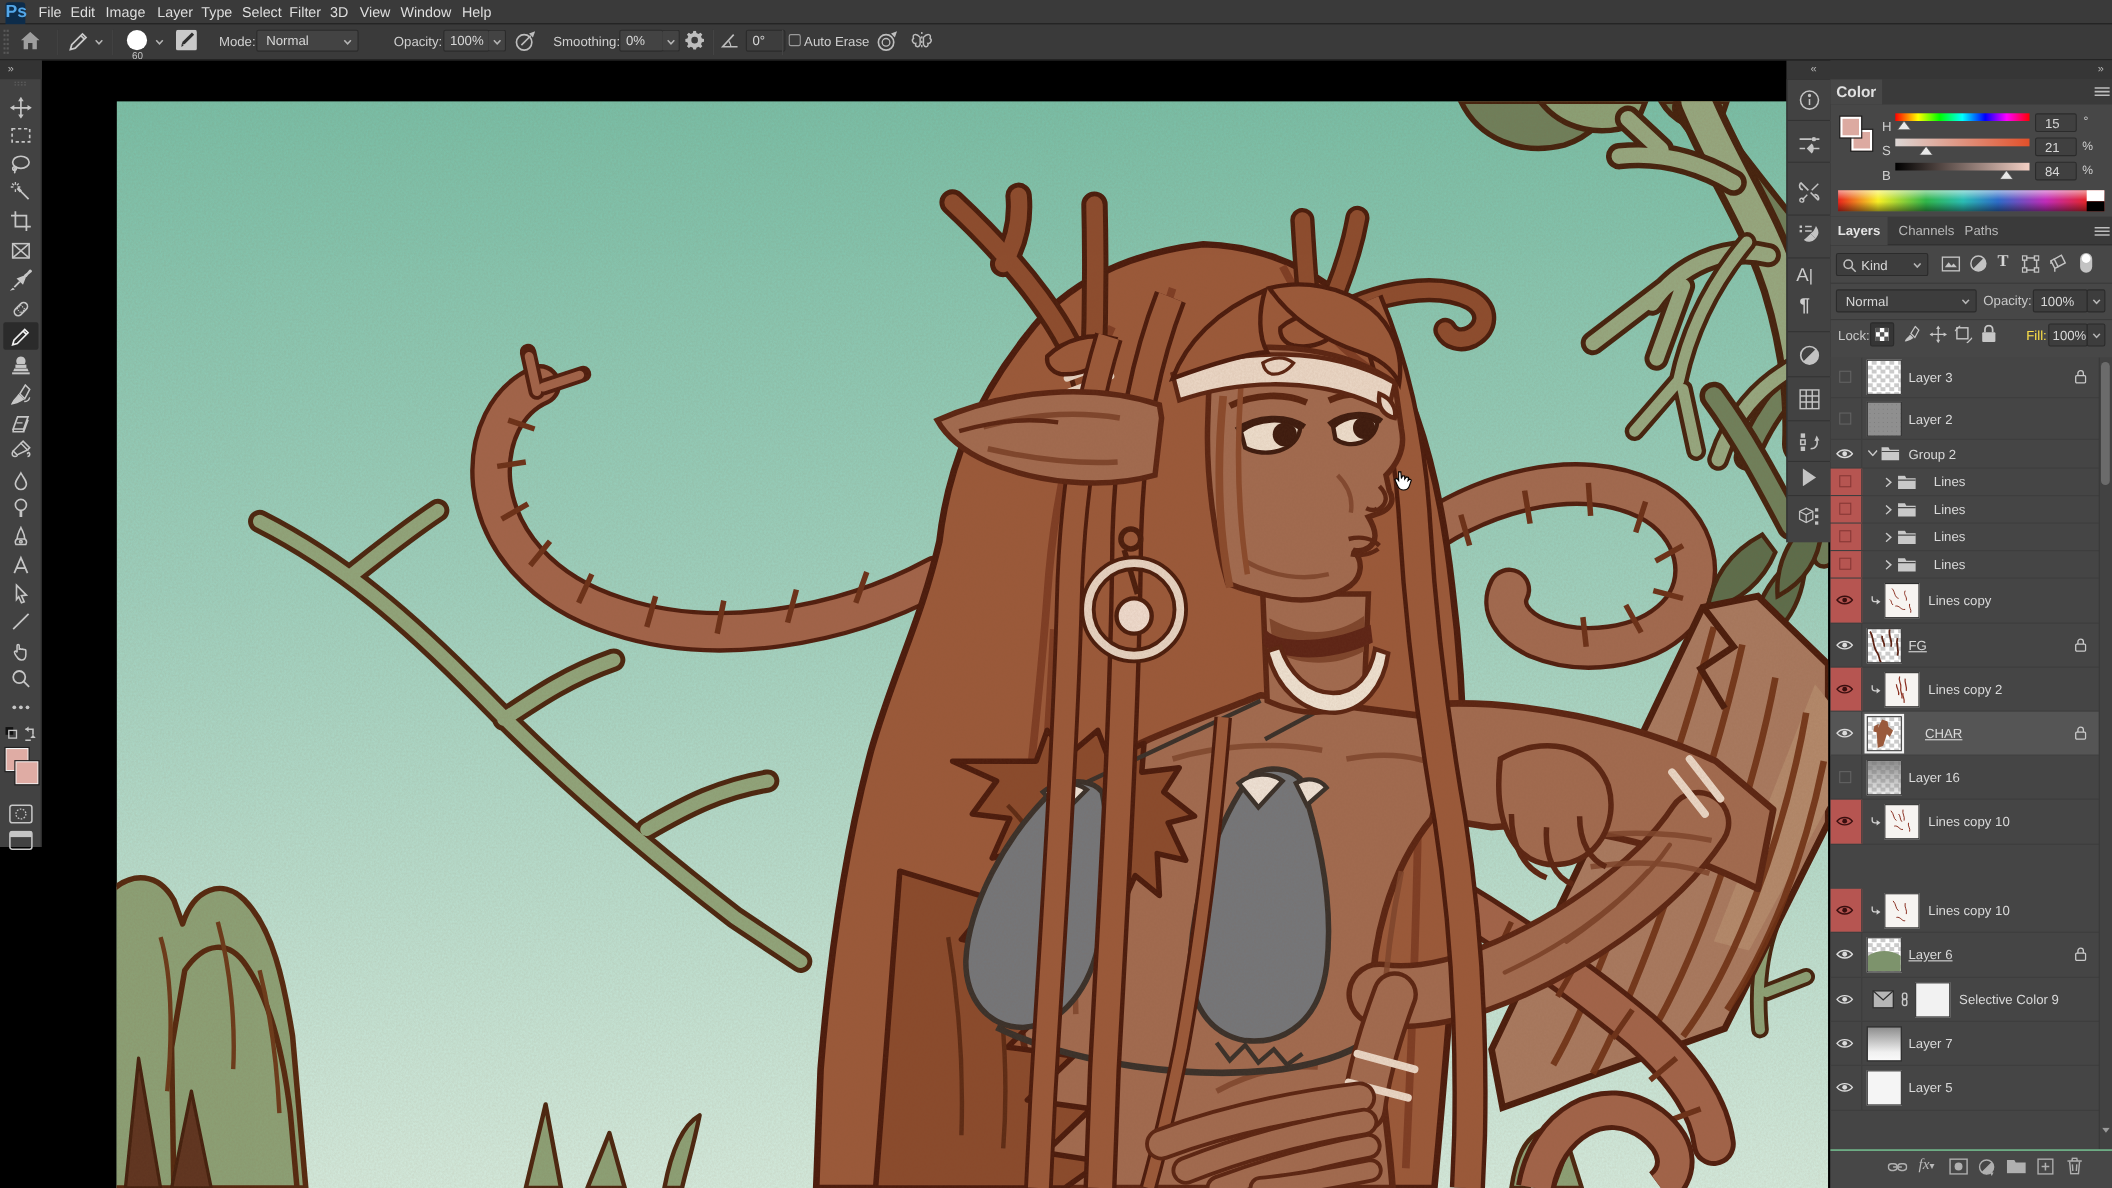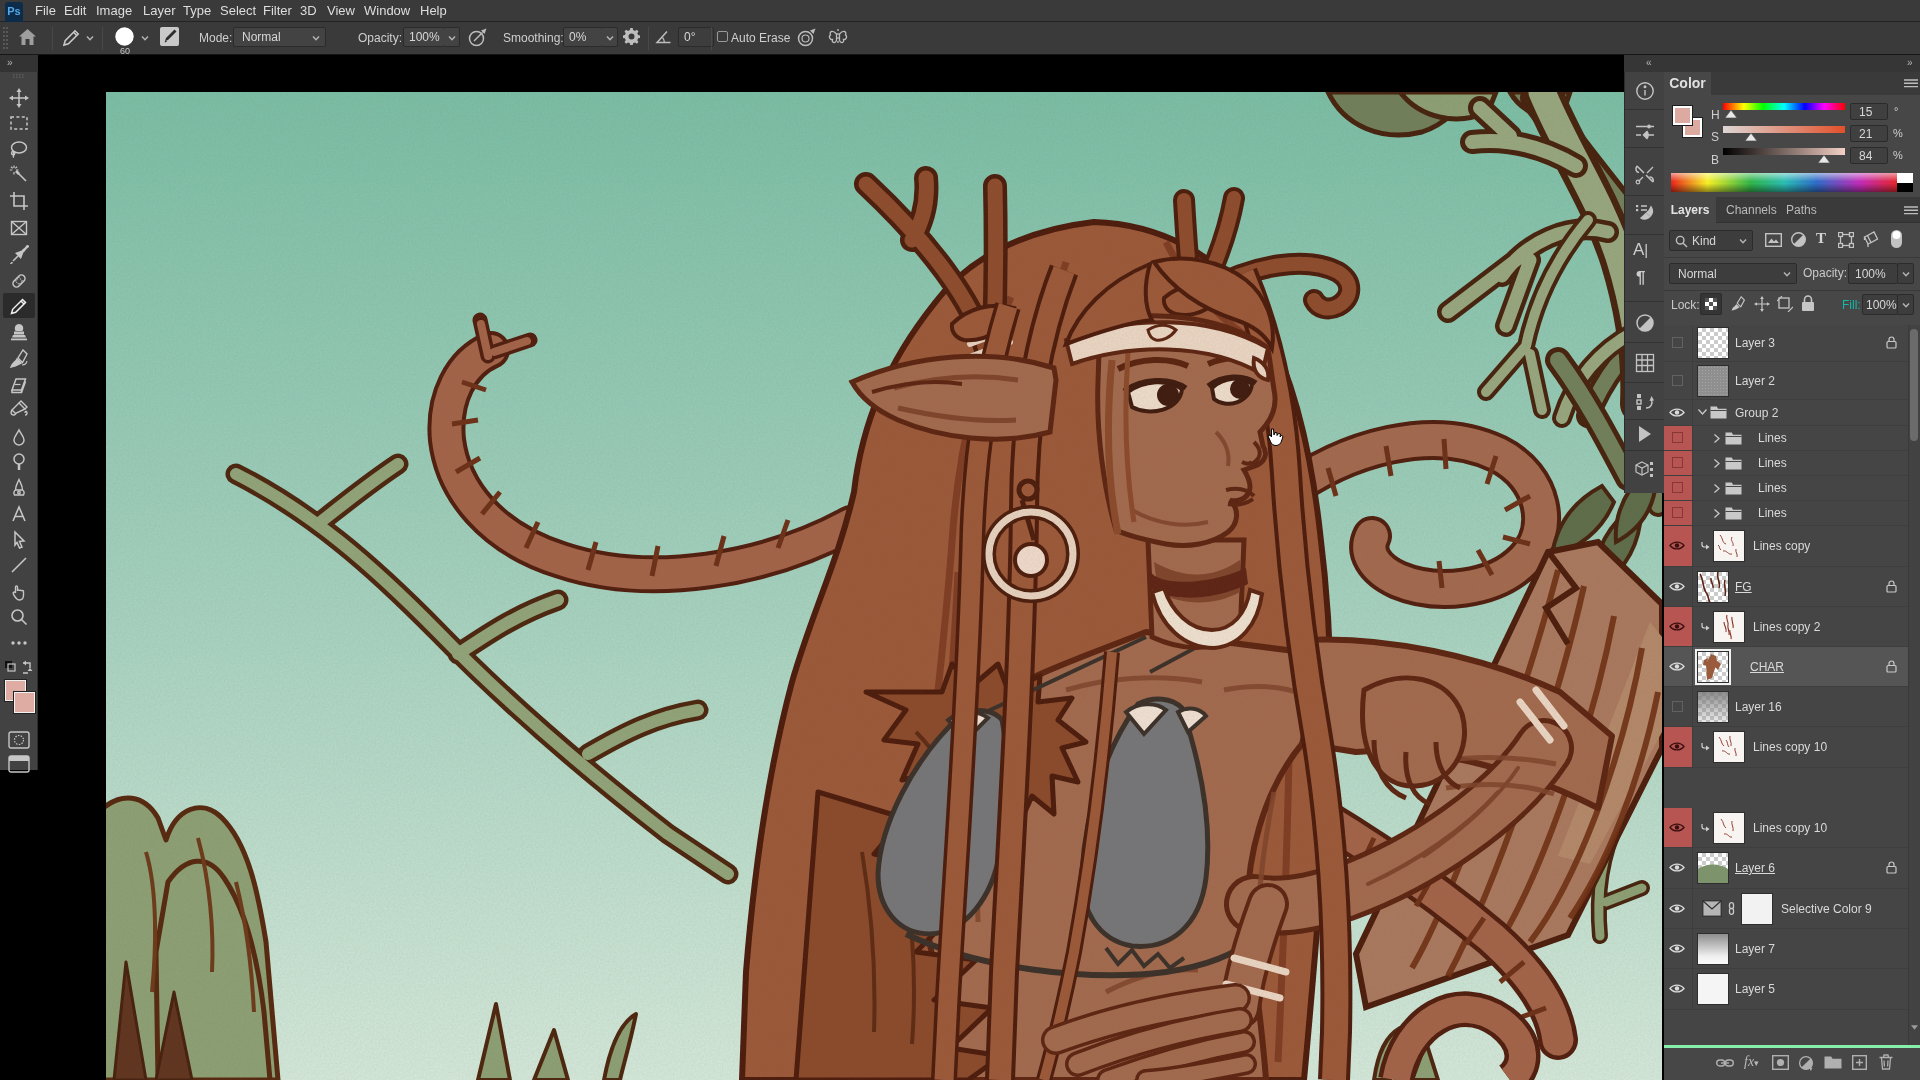--- a/index.html
+++ b/index.html
@@ -2,21 +2,21 @@
 <html><head>
 <meta charset="utf-8">
 <style>
   * { margin:0; padding:0; box-sizing:border-box; }
   html,body { width:1920px; height:1080px; overflow:hidden; background:#000; font-family:"Liberation Sans", sans-serif; }
   .abs { position:absolute; }
   #app { position:relative; width:1920px; height:1080px; background:#000; }
   
   #menubar { left:0; top:0; width:1920px; height:22px; background:#3a3a3a; border-bottom:1px solid #232323; color:#dedede; font-size:13px; }
   #menubar .mi { position:absolute; top:3px; }
-  #pslogo { position:absolute; left:5px; top:2px; width:18px; height:26px; background:#0d2c4a; border-radius:3px; color:#53a7e8; font-size:11px; font-weight:bold; text-align:center; line-height:18px; }
+  #pslogo { position:absolute; left:5px; top:2px; width:18px; height:26px; background:#0d2c4a; border-radius:3px; color:#53a7e8; font-size:16px; font-weight:bold; text-align:center; line-height:18px; }
   
   #optbar { left:0; top:22px; width:1920px; height:33px; background:#3a3a3a; border-bottom:1px solid #161616; color:#cfcfcf; font-size:12px; }
   .sep { position:absolute; top:5px; width:1px; height:23px; background:#2a2a2a; border-right:1px solid #484848; }
   .obox { position:absolute; background:#434343; border:1px solid #2b2b2b; border-radius:2px; color:#d7d7d7; font-size:12px; }
   .caret { position:absolute; width:8px; height:5px; }
   
   #toolbar { left:0; top:55px; width:38px; height:715px; background:#424242; border-right:1px solid #2c2c2c; }
   #toolbar .thead { position:absolute; left:0; top:0; width:38px; height:17px; background:#333333; color:#b5b5b5; font-size:10px; text-align:left; padding-left:7px; line-height:16px; letter-spacing:-1px; }
   .tool { position:absolute; left:3px; width:32px; height:25px; display:flex; align-items:center; justify-content:center; }
   .tool.sel { background:#2b2b2b; border-radius:2px; }
@@ -29,21 +29,21 @@
   .hamb { position:absolute; width:14px; height:10px; }
   #colorpanel { position:absolute; left:0; top:17px; width:256px; height:125px; background:#474747; }
   #layersheader { position:absolute; left:0; top:142px; width:256px; height:130px; background:#474747; }
   #layerlist { position:absolute; left:0; top:270px; width:256px; height:720px; background:#454545; overflow:hidden; }
   .eye { position:absolute; left:5px; top:50%; margin-top:-6px; }
   .hidebox { position:absolute; left:8px; top:50%; margin-top:-6px; width:11px; height:11px; border:1px solid rgba(255,255,255,0.16); }
   .hidebox.onred { border-color:rgba(80,20,20,0.45); }
   .folder { position:absolute; }
   .locksvg { position:absolute; left:222px; top:50%; margin-top:-7px; }
   .clip { position:absolute; left:36px; top:50%; margin-top:-5px; }
-  #layerbottom { position:absolute; left:0; top:990px; width:256px; height:35px; background:#474747; border-top:3px solid #86efac; }
+  #layerbottom { position:absolute; left:0; top:990px; width:256px; height:35px; background:#474747; border-top:1px solid #86efac; }
   .lrow { position:absolute; left:0; width:256px; border-bottom:1px solid #3e3e3e; }
   .eyecol { position:absolute; left:0; top:0; width:29px; height:100%; border-right:1px solid #3e3e3e; }
   .red { background:#b65551; }
   .lname { position:absolute; font-size:12px; color:#d9d9d9; white-space:nowrap; }
   .thumb { position:absolute; width:32px; height:32px; border:1px solid #2e2e2e; }
   .checker { background-image: conic-gradient(#cbcbcb 90deg,#fff 90deg 180deg,#cbcbcb 180deg 270deg,#fff 270deg); background-size:8px 8px; background-color:#fff; }
   svg { display:block; }
   text { font-family:"Liberation Sans", sans-serif; }
 </style>
 </head>
@@ -898,21 +898,21 @@
             <rect x="2" y="2" width="10" height="10"></rect>
             <path d="M0 5 L5 0 M11 16 L16 11" stroke-width="1.1"></path>
           </g>
         </svg>
       <svg class="abs" style="left:137px;top:98px;" width="14" height="17" viewBox="0 0 14 17">
           <g>
             <rect x="1" y="7" width="12" height="9" rx="1" fill="#c6c6c6"></rect>
             <path d="M3.5 7 L3.5 4.5 A3.5 3.5 0 0 1 10.5 4.5 L10.5 7" fill="none" stroke="#c6c6c6" stroke-width="1.6"></path>
           </g>
         </svg>
-      <span style="position:absolute;left:178px;top:101px;color:#14b8a6;font-size:12px;text-align:right;">Fill:</span>
+      <span style="position:absolute;left:178px;top:101px;color:#fde047;font-size:12px;text-align:right;">Fill:</span>
       <div class="obox" style="left:198px;top:97px;width:36px;height:21px;background:#3d3d3d;">
           <span style="position:absolute;left:3px;top:3px;">100%</span>
         </div>
       <div class="obox" style="left:233px;top:97px;width:17px;height:21px;background:#3d3d3d;">
           <svg class="caret" style="left:4px;top:8px;" viewBox="0 0 8 5">
             <path d="M1 0.5 L4 3.8 L7 0.5" fill="none" stroke="#b5b5b5" stroke-width="1.4"></path>
           </svg>
         </div>
       <div style="position:absolute;left:0;top:129px;width:256px;height:1px;background:#383838;"></div>
     </div>

